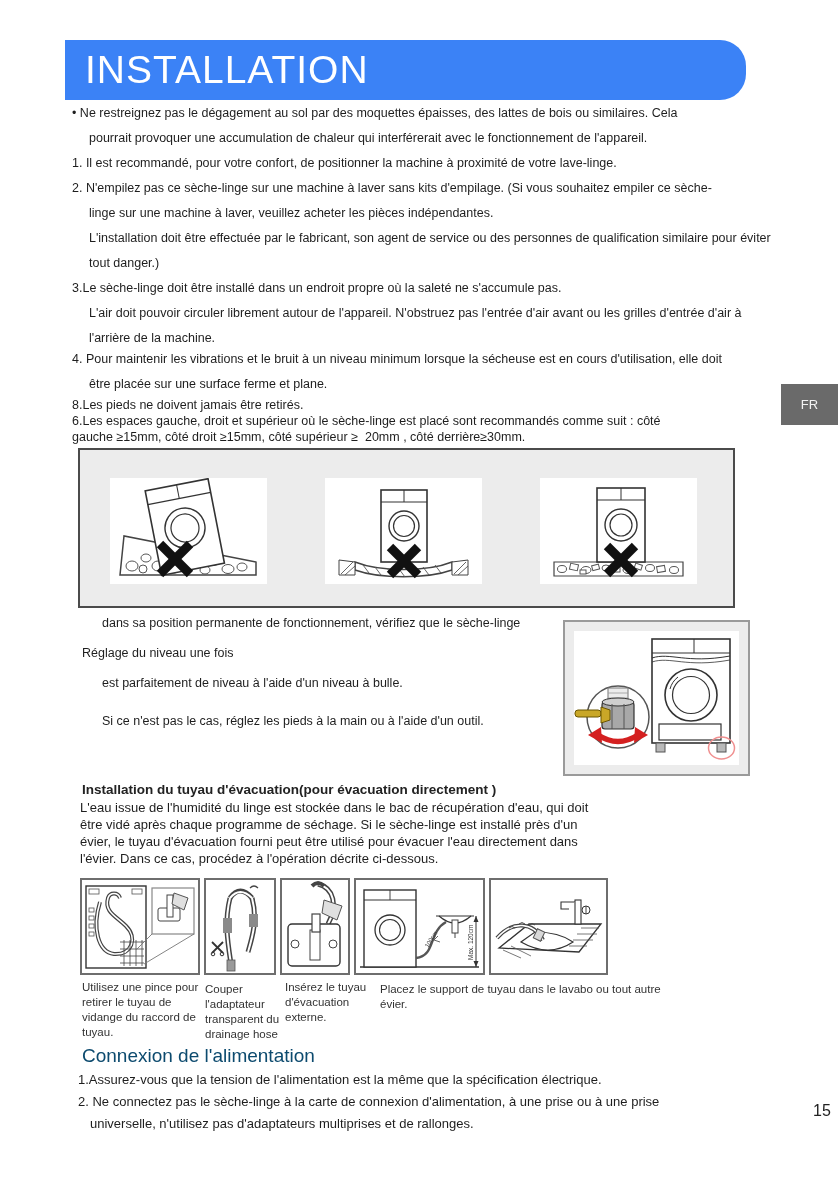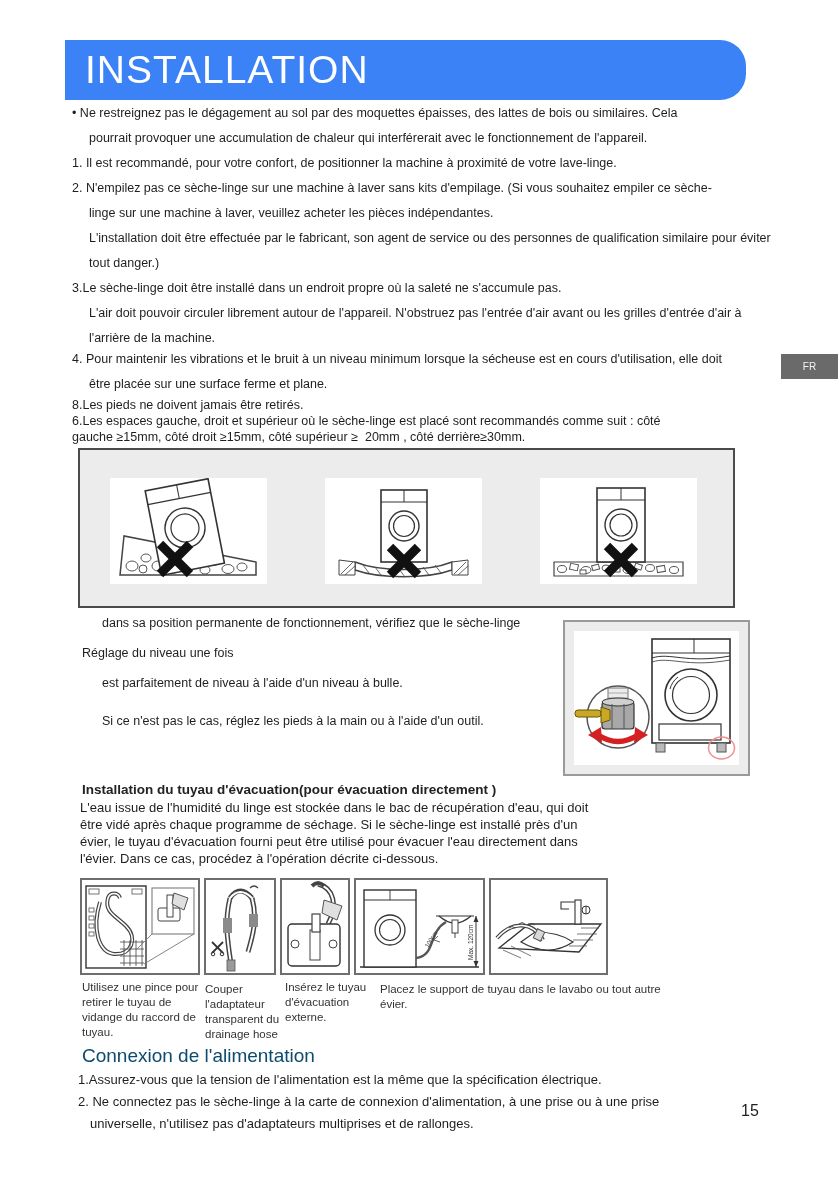--- a/index.html
+++ b/index.html
@@ -8,22 +8,22 @@
     position:relative; width:838px; height:1190px; background:#ffffff;
     font-family:"Liberation Sans","DejaVu Sans",sans-serif; color:#1e1e1e; overflow:hidden;
   }
   .banner {
     position:absolute; left:65px; top:40px; width:681px; height:60px;
     background:#3b82f6; border-radius:0 26px 26px 0;
     display:flex; align-items:center; padding-left:20px;
   }
   .banner span { color:#fff; font-size:39px; letter-spacing:1px; }
   .lang-tab {
-    position:absolute; left:781px; top:354px; width:57px; height:25px;
-    background:#6a6a6a; color:#f2f2f2; font-size:10px;
+    position:absolute; left:781px; top:384px; width:57px; height:41px;
+    background:#6a6a6a; color:#f2f2f2; font-size:13px;
     display:flex; align-items:center; justify-content:center;
   }
   .notes { position:absolute; left:72px; top:106px; width:700px; font-size:12.5px; }
   .line { line-height:14px; margin-bottom:11px; white-space:pre; }
   .line.sm { margin-bottom:7px; }
   .line.xs { margin-bottom:2px; }
   .line.indent { padding-left:17px; }
   .floor-box {
     position:absolute; left:78px; top:448px; width:657px; height:160px;
     background:#ececec; border:2px solid #4b4b4b;
@@ -47,21 +47,21 @@
   .hp1 { width:120px; } .hp2 { width:72px; } .hp3 { width:70px; } .hp4 { width:131px; } .hp5 { width:119px; }
   .caption { position:absolute; font-size:11.5px; line-height:15px; color:#333; }
   .cap1 { left:82px;  top:980px; width:120px; }
   .cap2 { left:205px; top:982px; width:80px;  }
   .cap3 { left:285px; top:980px; width:95px;  }
   .cap4 { left:380px; top:982px; width:285px; }
   .power-heading { position:absolute; left:82px; top:1045px; font-size:19px; color:#0c4a6e; }
   .power-text { position:absolute; left:78px; top:1073px; width:700px; font-size:13px; }
   .power-text .line { margin-bottom:8px; }
   .power-text .line.indent { padding-left:12px; }
-  .page-number { position:absolute; left:741px; top:1102px; font-size:16px; color:#222; }
+  .page-number { position:absolute; left:813px; top:1102px; font-size:16px; color:#222; }
   svg { display:block; }
 </style>
 </head>
 <body>
 
 <div class="page">
 
   <div class="banner">
     <span>INSTALLATION</span>
   </div>

